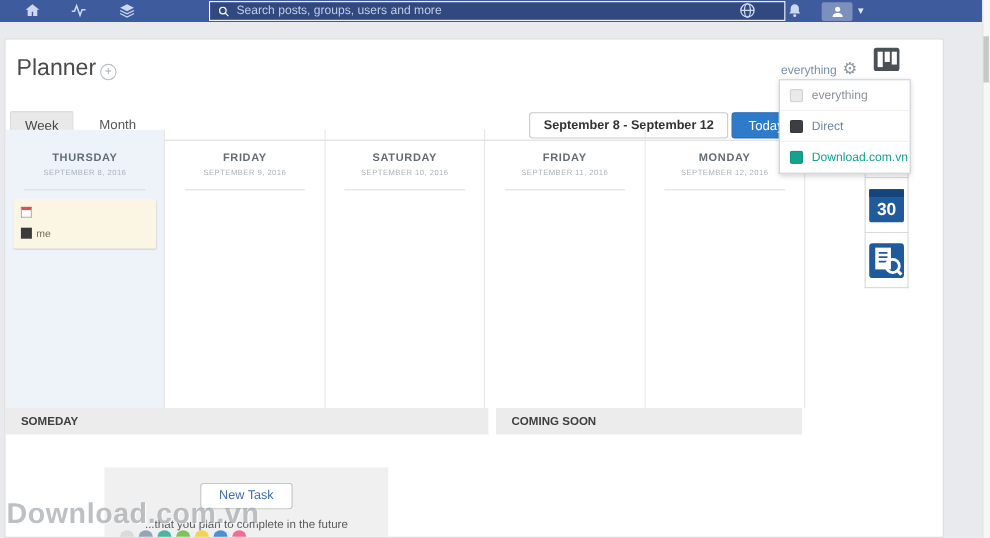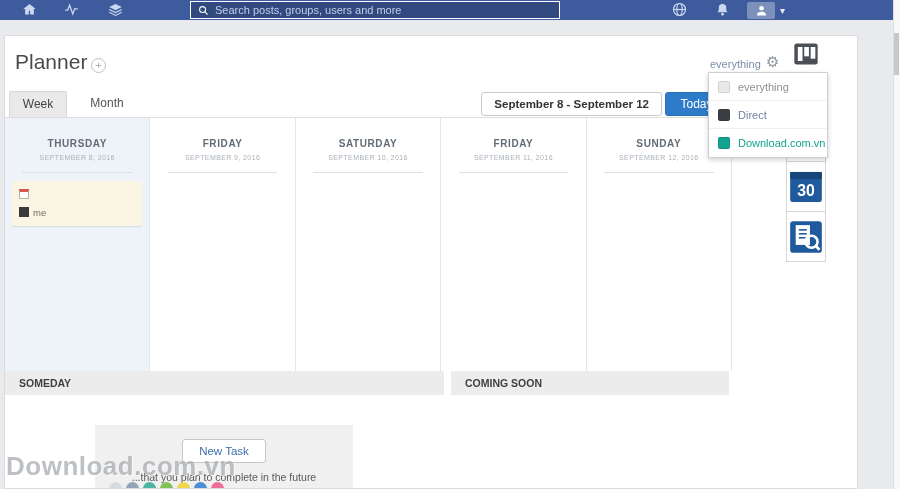--- a/index.html
+++ b/index.html
@@ -15,21 +15,21 @@
   .tb-network { left:670px; width:19px; height:17px; top:1px; }
   .tb-bell { left:714px; }
   .account-box { position:absolute; left:747px; top:1px; width:46px; height:18px; display:flex;
                  align-items:center; cursor:pointer; }
   .account-avatar { width:28px; height:17px; background:rgba(255,255,255,0.32); border-radius:2px;
                     display:flex; align-items:center; justify-content:center; }
   .account-avatar svg { width:13px; height:13px; color:#fff; }
   .account-chevron { color:#e7ecf8; font-size:10px; margin-left:5px;
                      font-family:"DejaVu Sans", sans-serif; }
 
-  .search-box { position:absolute; left:190px; top:1px; width:370px; height:18px;
+  .search-box { position:absolute; left:190px; top:1px; width:524px; height:18px;
                 border:1px solid #ffffff; background:#31497f; display:flex; align-items:center; }
   .search-glyph { width:24px; height:100%; display:flex; align-items:center; justify-content:center; }
   .search-glyph svg { width:11px; height:11px; color:#fff; }
   .search-input { flex:1; height:100%; background:transparent; border:none; outline:none;
                   color:#e8eefb; font-size:11px; font-family:"Liberation Sans", sans-serif; }
   .search-input::placeholder { color:#c2cde6; }
 
   
   .right-strip { position:absolute; right:0; top:0; width:7px; height:489px; background:#f7f7f7;
                  border-left:1px solid #e0e0e0; }
@@ -40,21 +40,21 @@
            border:1px solid #dcdcdc; border-radius:2px; overflow:hidden; }
   .page-title { position:absolute; left:10px; top:14px; font-size:21px; color:#4a4a4a; }
   .add-plan { position:absolute; left:86px; top:22px; width:15px; height:15px; border:1px solid #b9bfc6;
               border-radius:50%; color:#aab1b8; font-size:11px; line-height:13px; text-align:center;
               cursor:pointer; }
   .filter-label { position:absolute; left:705px; top:22px; font-size:11px; color:#7b8ea9; cursor:pointer; }
   .gear { position:absolute; left:761px; top:17px; font-size:15px; color:#8e959b; cursor:pointer;
           font-family:"DejaVu Sans", sans-serif; }
 
   
-  .tabs-row { position:absolute; left:0; top:55px; width:789px; height:27px; border-bottom:1px solid #ddd; }
+  .tabs-row { position:absolute; left:0; top:65px; width:789px; height:27px; border-bottom:1px solid #ddd; }
   .tab { position:absolute; bottom:0; height:26px; font-size:12px; text-align:center; line-height:25px; cursor:pointer; }
   .tab-week { left:4px; width:58px; background:#e9e9e9; border:1px solid #d9d9d9; border-bottom:none;
               border-radius:2px 2px 0 0; color:#444; }
   .tab-month { left:62px; width:80px; color:#555; }
   .range-btn { position:absolute; right:132px; top:1px; height:24px; padding:0 12px; background:#fff;
                border:1px solid #c9c9c9; border-radius:3px; font-size:11.5px; font-weight:bold;
                color:#333; line-height:22px; cursor:pointer; }
   .today-btn { position:absolute; right:66px; top:1px; width:63px; height:24px; border:1px solid #2a6fb4;
                border-radius:3px; color:#fff; font-size:12px; text-align:center; line-height:22px; cursor:pointer; }
 
@@ -200,21 +200,21 @@
       <div class="day-name">SATURDAY</div>
       <div class="day-date">SEPTEMBER 10, 2016</div>
       <div class="day-divider"></div>
     </div>
     <div class="day-col">
       <div class="day-name">FRIDAY</div>
       <div class="day-date">SEPTEMBER 11, 2016</div>
       <div class="day-divider"></div>
     </div>
     <div class="day-col">
-      <div class="day-name">SUNDAY</div>
+      <div class="day-name">MONDAY</div>
       <div class="day-date">SEPTEMBER 12, 2016</div>
       <div class="day-divider"></div>
     </div>
   </div>
 
   <div class="section-bar coming-bar">COMING SOON</div>
   <div class="section-bar someday-bar">SOMEDAY</div>
 
   <div class="someday-panel">
     <div class="new-task-btn">New Task</div>

